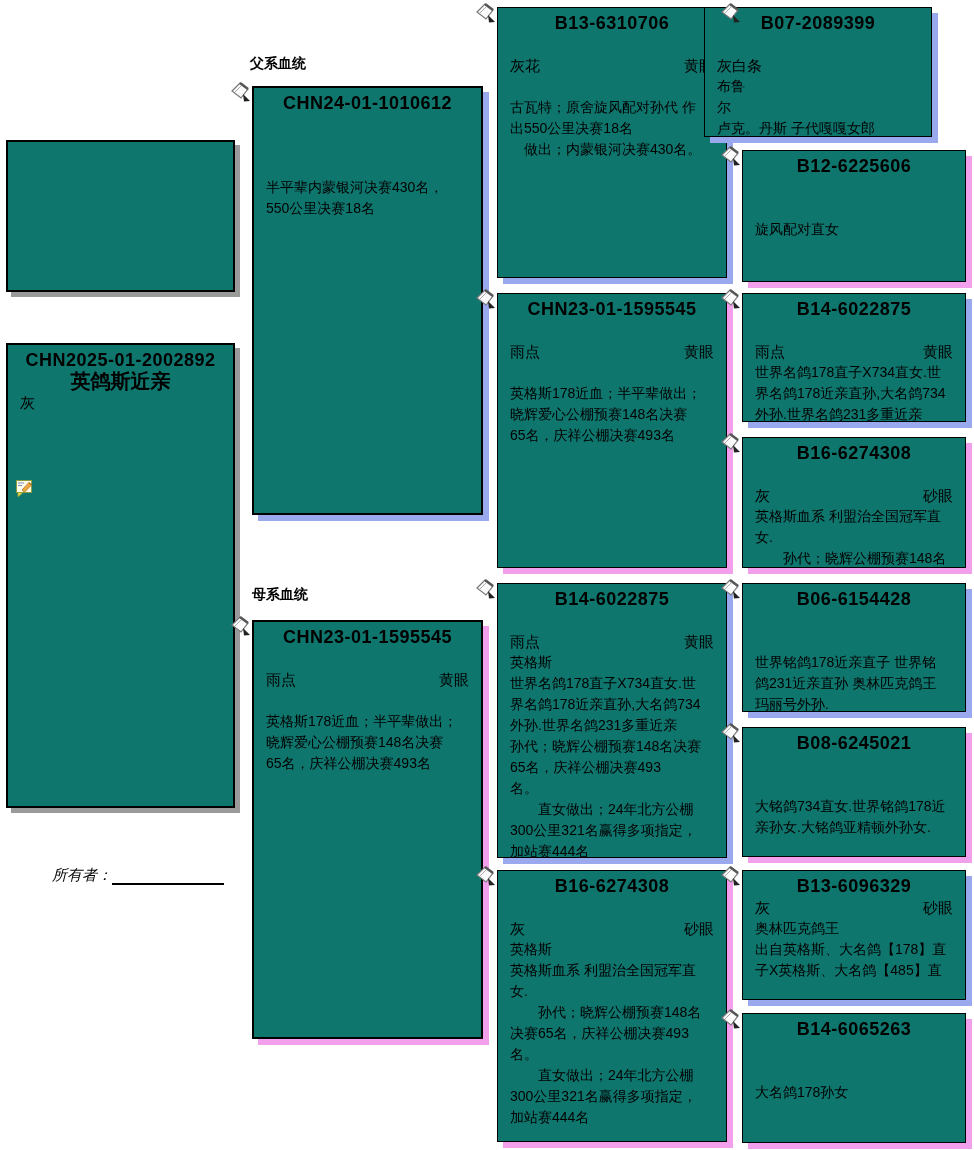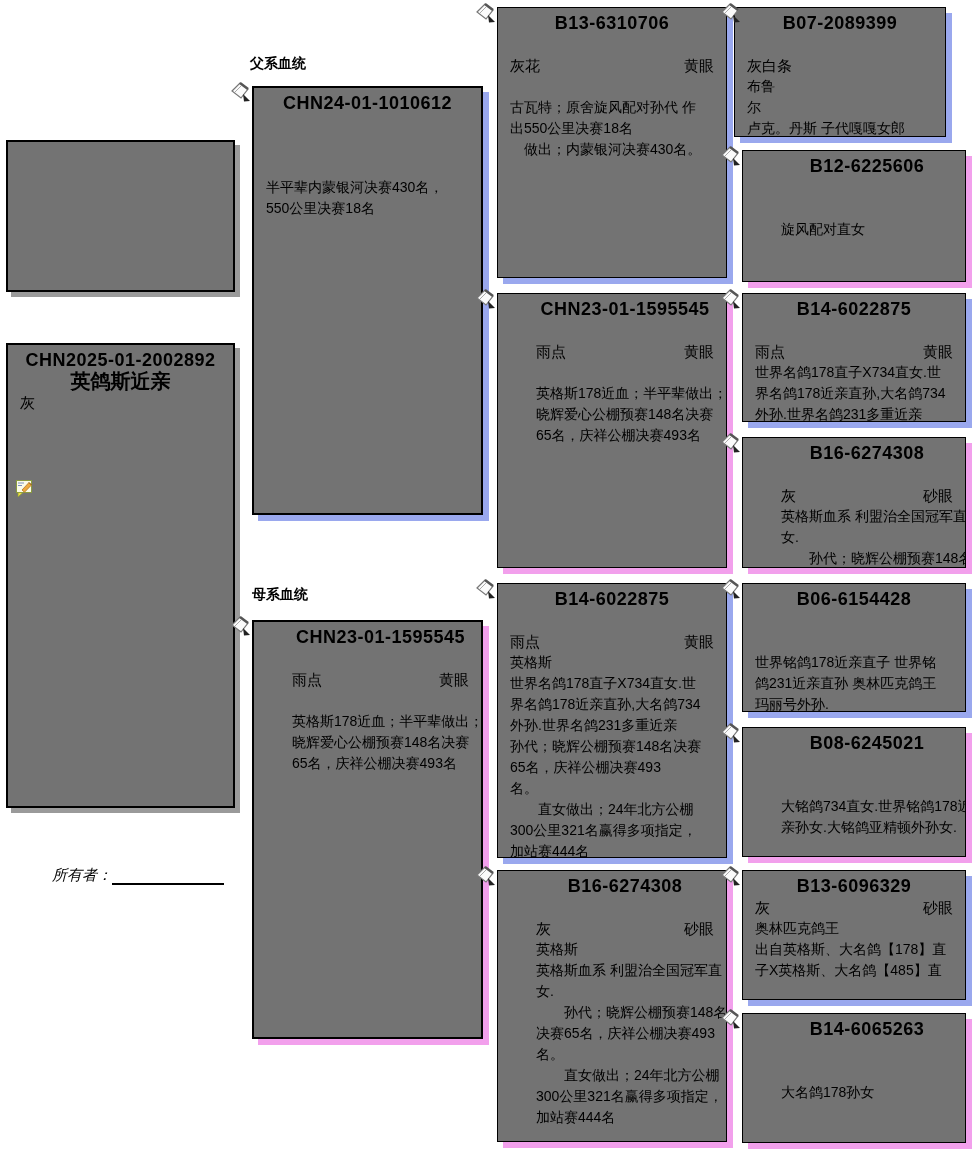--- a/index.html
+++ b/index.html
@@ -1,21 +1,21 @@
 <!DOCTYPE html>
 <html><head>
 <meta charset="utf-8">
 <style>
   html,body{margin:0;padding:0;background:#fff;}
   #canvas{position:relative;width:974px;height:1150px;background:#fff;overflow:hidden;
           font-family:"Liberation Sans","DejaVu Sans",sans-serif;color:#000;}
-  .pbox{position:absolute;background:#737373;border:1px solid #000;overflow:hidden;box-sizing:border-box;}
+  .pbox{position:absolute;background:#0f766e;border:1px solid #000;overflow:hidden;box-sizing:border-box;}
   .b2{border-width:2px;}
   .blue{box-shadow:6px 6px 0 #9aa8ee;}
-  .pink{box-shadow:6px 6px 0 #f2a0ec;padding-left:26px;}
+  .pink{box-shadow:6px 6px 0 #f2a0ec;}
   .gray{box-shadow:5px 5px 0 #9a9a9a;}
   .btitle{font-weight:bold;font-size:18px;line-height:22px;text-align:center;padding-top:4px;
           letter-spacing:.5px;white-space:nowrap;}
   .bsub{font-weight:bold;font-size:20px;line-height:21px;min-height:21px;text-align:center;white-space:nowrap;}
   .crow{display:flex;justify-content:space-between;padding:0 12px;font-size:15px;line-height:21px;min-height:21px;}
   .lines{padding:0 12px;font-size:14px;}
   .bl{line-height:21px;min-height:21px;white-space:nowrap;}
   .blabel{position:absolute;font-weight:bold;font-size:14px;line-height:16px;}
   .clip{position:absolute;width:26px;height:26px;}
   .ownerline{position:absolute;font-size:15px;font-style:italic;}
@@ -147,21 +147,21 @@
         <div class="bl">女.</div>
         <div class="bl">　　孙代；晓辉公棚预赛148名</div>
         <div class="bl">决赛65名，庆祥公棚决赛493</div>
         <div class="bl">名。</div>
         <div class="bl">　　直女做出；24年北方公棚</div>
         <div class="bl">300公里321名赢得多项指定，</div>
         <div class="bl">加站赛444名</div>
       </div>
   </div>
 
-  <div class="pbox blue" style="left:734px;top:7px;width:212px;height:130px">
+  <div class="pbox blue" style="left:704px;top:7px;width:228px;height:130px">
     <div class="btitle">B07-2089399</div>
     <div class="bsub"></div>
     <div class="crow">
       <span>灰白条</span>
       <span></span>
     </div>
     <div class="lines">
         <div class="bl">布鲁</div>
         <div class="bl">尔</div>
         <div class="bl">卢克。丹斯 子代嘎嘎女郎</div>

